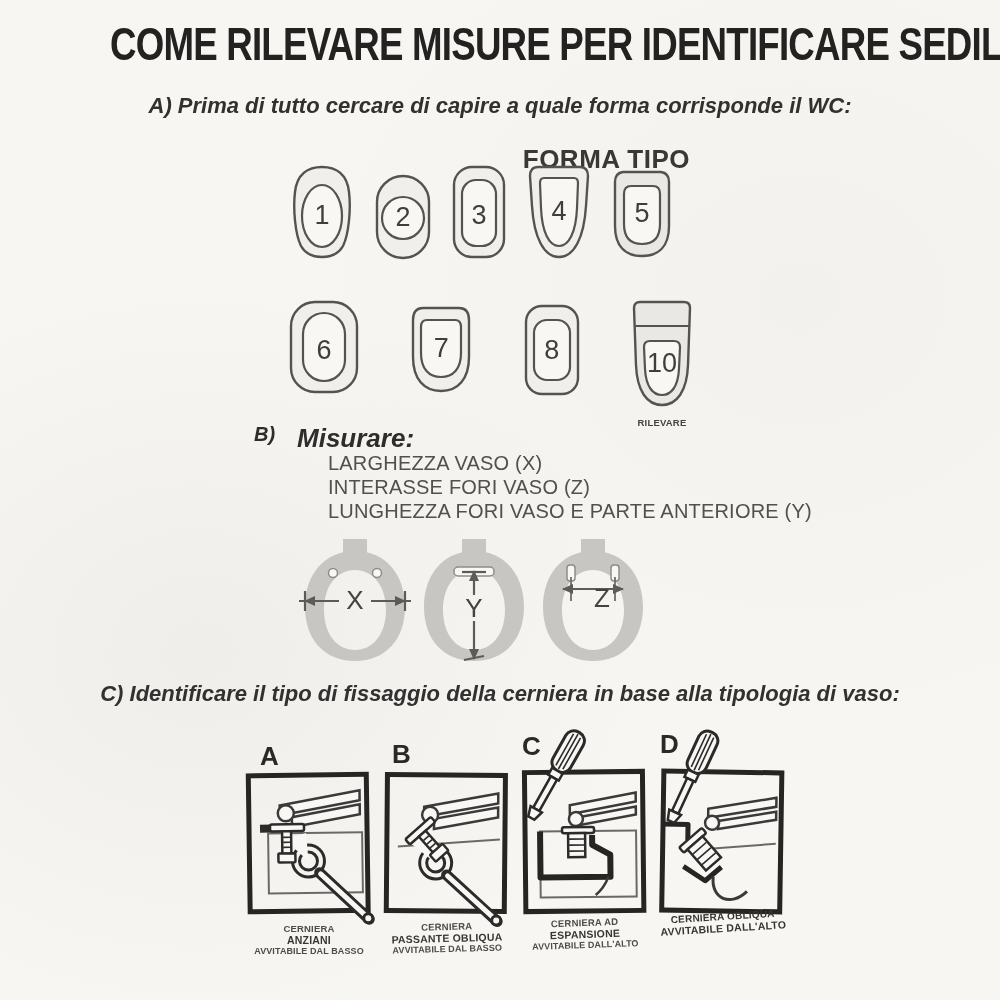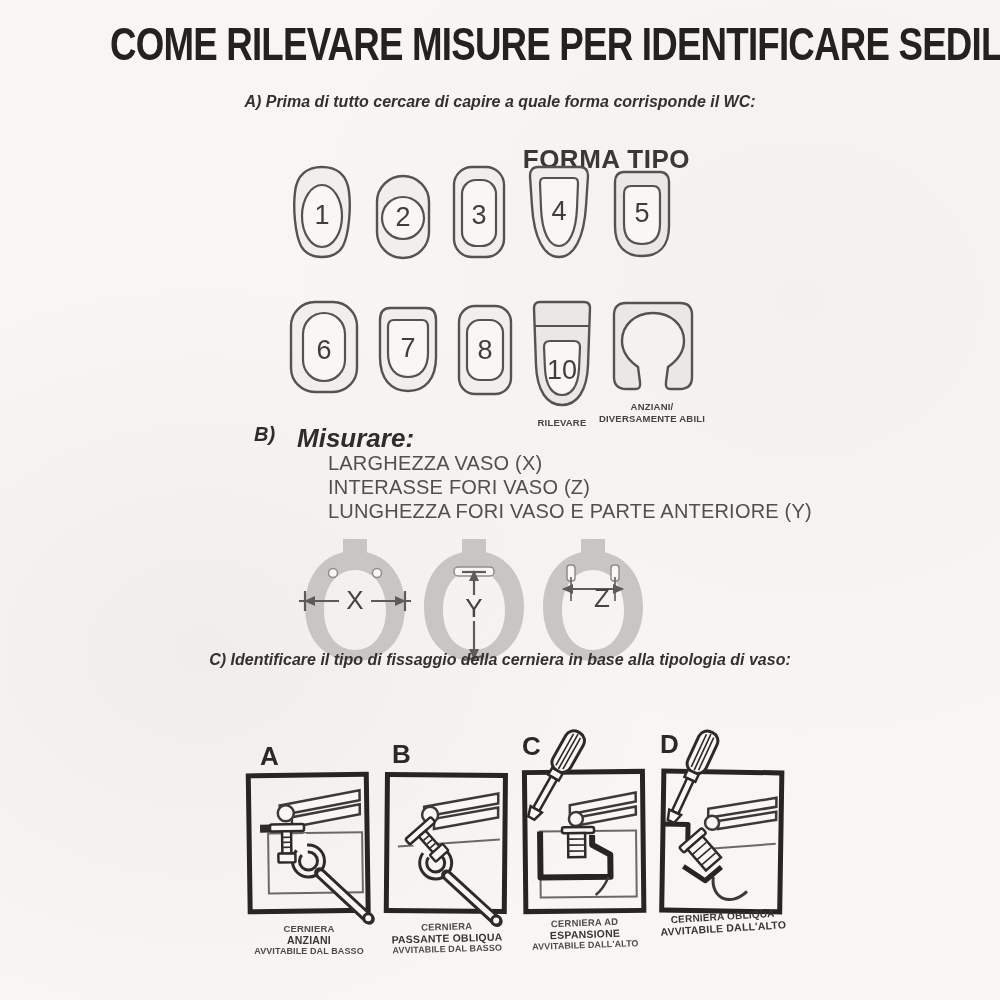--- a/index.html
+++ b/index.html
@@ -10,23 +10,23 @@
       radial-gradient(ellipse at 80% 30%, rgba(200,198,194,.10), transparent 45%),
       #f7f6f3;
     font-family:"Liberation Sans", sans-serif; color:#2b2a28;
   }
   .abs{position:absolute;}
   
   .title{top:16px; left:0; width:1000px; text-align:center;
     font-size:47px; font-weight:800; letter-spacing:-1px; color:#232221;
     transform:scaleX(.78); white-space:nowrap;}
   .intro{left:0; width:1000px; text-align:center; font-style:italic;
-    font-weight:600; font-size:16px; color:#333130;}
+    font-weight:600; font-size:22px; color:#333130;}
   .intro-a{top:93px;}
-  .intro-c{top:651px;}
+  .intro-c{top:681px;}
   .forma-heading{top:144px; left:280px; width:410px; text-align:right;
     font-size:26px; font-weight:700; letter-spacing:.5px; color:#3a3836;}
   
   .row{display:flex; justify-content:space-between; align-items:flex-start;}
   .row1{top:164px; left:289px; width:384px;}
   .row2{top:299px; left:288px; width:406px;}
   .shape-cell{position:relative;}
   .shape-cell svg{display:block;}
   .num{position:absolute; left:0; width:100%; text-align:center;
     font-size:27px; font-weight:400; color:#403e3b;}
@@ -137,31 +137,22 @@
         <rect x="11" y="17" width="36" height="60" rx="13" fill="#f8f7f4" stroke="#55534f" stroke-width="2.2"></rect>
       </svg>
       <span class="num" style="top:36px">8</span>
     </div>
     <div class="shape-cell" style="width:64px">
       <svg width="64" height="112" viewBox="0 0 64 112">
         <path d="M 10 3 L 54 3 Q 60 3 60 9 L 58 66 C 57 92 47 106 32 106 C 17 106 7 92 6 66 L 4 9 Q 4 3 10 3 Z" fill="#eae8e4" stroke="#55534f" stroke-width="2.4"></path>
         <line x1="5" y1="27" x2="59" y2="27" stroke="#55534f" stroke-width="2.2"></line>
         <path d="M 20 42 L 44 42 Q 50 42 50 48 L 49 70 C 48 88 41 96 32 96 C 23 96 16 88 15 70 L 14 48 Q 14 42 20 42 Z" fill="#f8f7f4" stroke="#55534f" stroke-width="2.2"></path>
       </svg>
-      <span class="num" style="top:56px">10</span>
+      <span class="num" style="top:49px">10</span>
       <span class="small-cap" style="top:118px;left:-10px;width:84px">RILEVARE</span>
-    </div>
-    <div class="shape-cell" style="width:84px">
-      <svg width="86" height="94" viewBox="0 0 86 94">
-        <path d="M 26 90 L 16 90 Q 4 90 4 78 L 4 16 Q 4 4 16 4 L 70 4 Q 82 4 82 16 L 82 78 Q 82 90 70 90 L 60 90 Q 55 90 56 83 L 58 68 C 68 61 74 52 74 42 C 74 26 61 14 43 14 C 25 14 12 26 12 42 C 12 52 18 61 28 68 L 30 83 Q 31 90 26 90 Z" fill="#eae8e4" stroke="#55534f" stroke-width="2.4"></path>
-      </svg>
-      <span class="small-cap" style="top:102px;left:-28px;width:140px">
-        <span style="display:block">ANZIANI/</span>
-        <span style="display:block">DIVERSAMENTE ABILI</span>
-      </span>
     </div>
   </div>
 
   <div class="abs b-label">B)</div>
   <div class="abs b-heading">Misurare:</div>
   <div class="abs measures">
     <div>LARGHEZZA VASO (X)</div>
     <div>INTERASSE FORI VASO (Z)</div>
     <div>LUNGHEZZA FORI VASO E PARTE ANTERIORE (Y)</div>
   </div>

